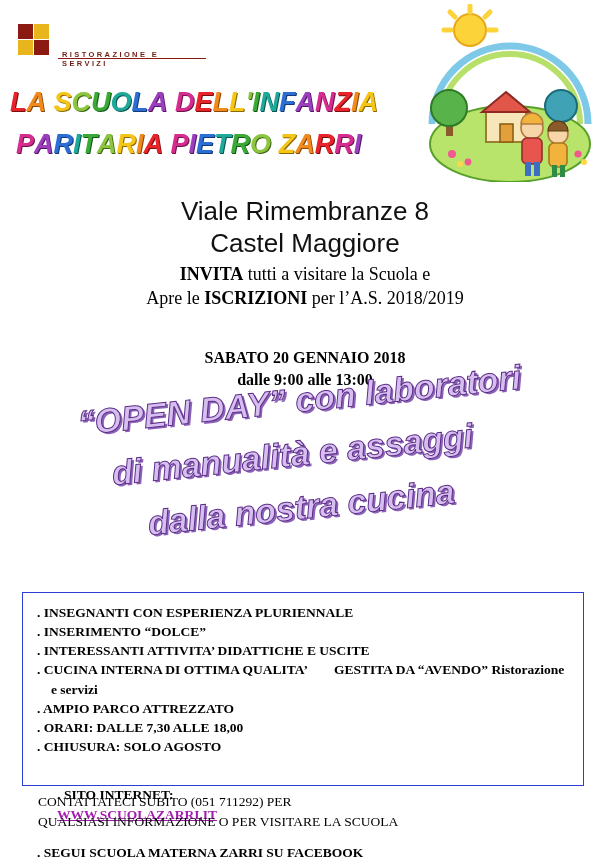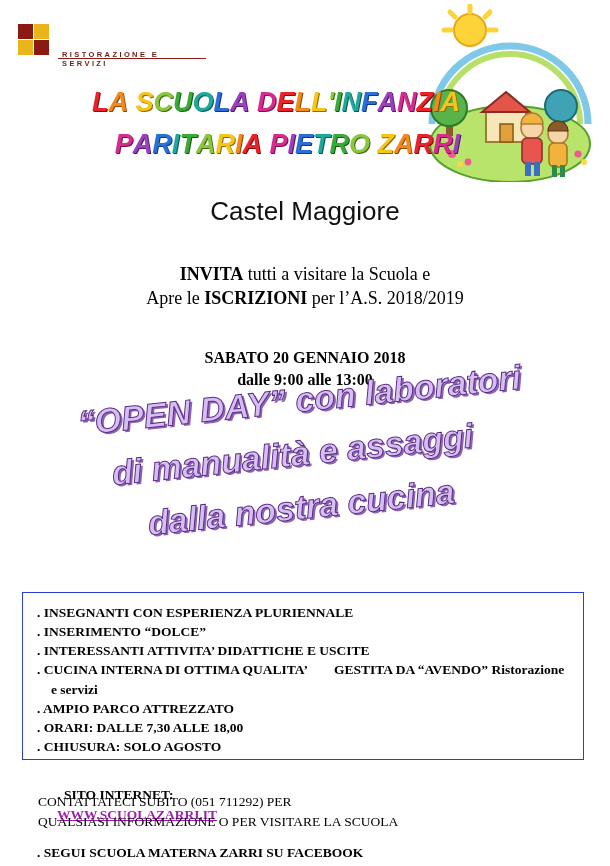--- a/index.html
+++ b/index.html
@@ -80,21 +80,21 @@
     width: 190px;
     height: 178px;
   }
 
   
   .title-block {
     position: absolute;
     left: 0;
     top: 88px;
     width: 460px;
-    text-align: right;
+    text-align: left;
   }
   .wordart {
     font-family: "Liberation Sans", sans-serif;
     font-weight: bold;
     font-size: 27px;
     font-style: italic;
     letter-spacing: 0px;
     line-height: 1.05;
     white-space: nowrap;
   }
@@ -196,21 +196,21 @@
     transform: rotate(-6deg);
     transform-origin: left center;
   }
 
   
   .infobox {
     position: absolute;
     left: 22px;
     top: 592px;
     width: 562px;
-    height: 168px;
+    height: 194px;
     border: 1px solid #2b3fd4;
     box-sizing: border-box;
     padding: 10px 14px 8px 14px;
   }
   .bullets {
     margin: 0;
     padding: 0;
     list-style: none;
   }
   .bullets li {
@@ -321,20 +321,21 @@
 <div class="title-block">
   <div class="wordart wa1">
     <span class="c-red">L</span><span class="c-orange">A</span><span>&nbsp;</span><span class="c-yellow">S</span><span class="c-lime">C</span><span class="c-green">U</span><span class="c-teal">O</span><span class="c-blue">L</span><span class="c-purple">A</span><span>&nbsp;</span><span class="c-magenta">D</span><span class="c-red">E</span><span class="c-orange">L</span><span class="c-yellow">L</span><span class="c-lime">'</span><span class="c-green">I</span><span class="c-teal">N</span><span class="c-blue">F</span><span class="c-purple">A</span><span class="c-magenta">N</span><span class="c-red">Z</span><span class="c-orange">I</span><span class="c-yellow">A</span>
   </div>
   <div class="wordart wa2">
     <span class="c-magenta">P</span><span class="c-purple">A</span><span class="c-blue">R</span><span class="c-teal">I</span><span class="c-green">T</span><span class="c-lime">A</span><span class="c-yellow">R</span><span class="c-orange">I</span><span class="c-red">A</span><span>&nbsp;</span><span class="c-magenta">P</span><span class="c-purple">I</span><span class="c-blue">E</span><span class="c-teal">T</span><span class="c-green">R</span><span class="c-lime">O</span><span>&nbsp;</span><span class="c-yellow">Z</span><span class="c-orange">A</span><span class="c-red">R</span><span class="c-magenta">R</span><span class="c-purple">I</span>
   </div>
 </div>
 
 <div class="address">
+  <div>Viale Rimembranze 8</div>
   <div>Castel Maggiore</div>
 </div>
 
 <div class="invite">
   <div class="invite-l1">
     <b>INVITA</b>
     <span>tutti a visitare la Scuola e</span>
   </div>
   <div class="invite-l2">
     <span>Apre le</span>

